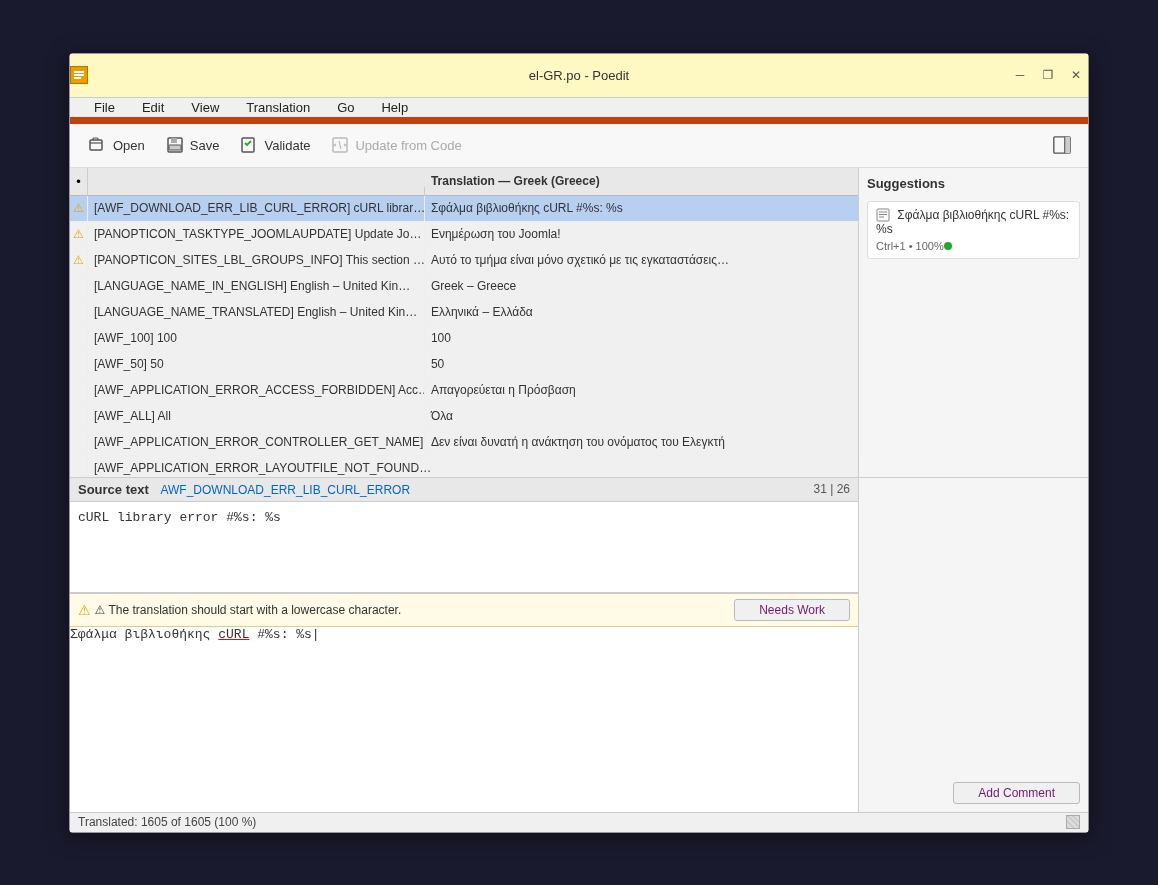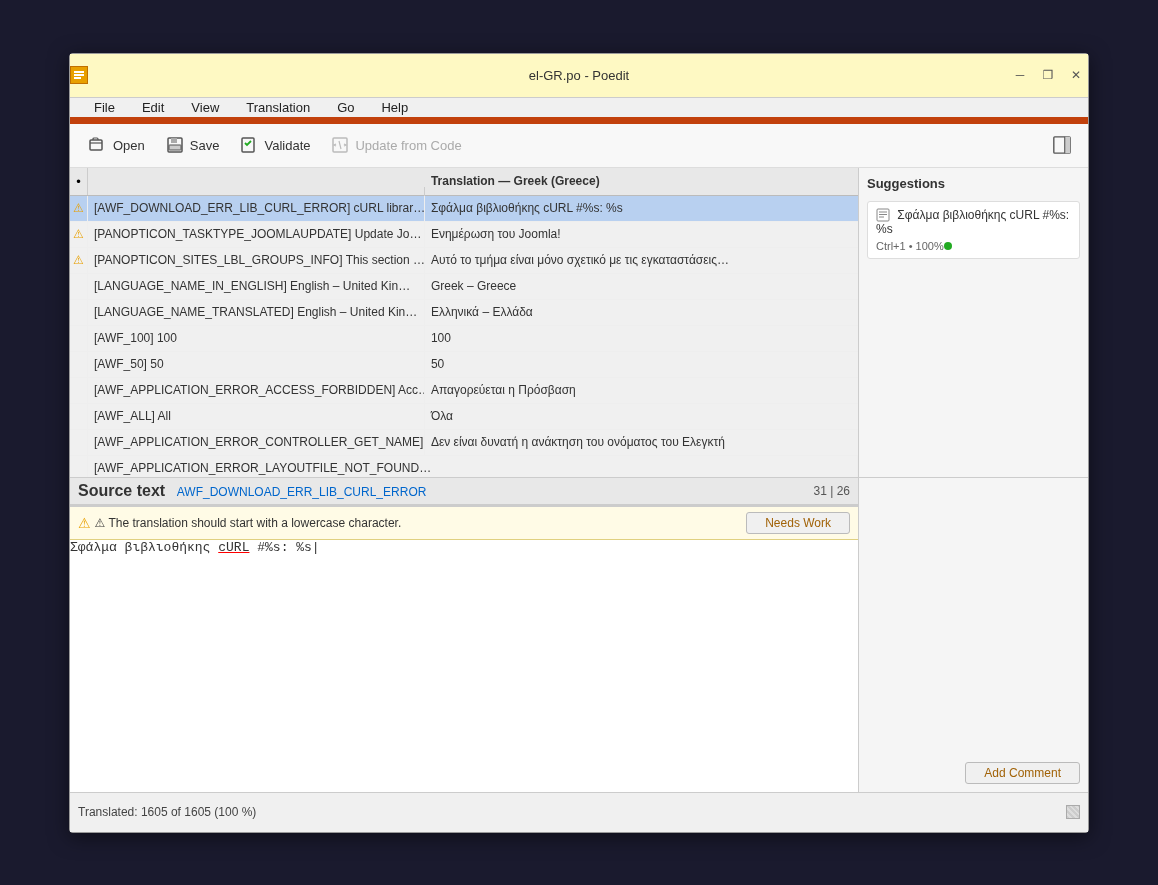--- a/index.html
+++ b/index.html
@@ -269,21 +269,21 @@
     }
     .section-header {
       background: #e8e8e8;
       padding: 4px 8px;
       display: flex;
       justify-content: space-between;
       align-items: center;
       border-bottom: 1px solid #ccc;
     }
     .section-header-label {
-      font-size: 16px;
+      font-size: 13px;
       font-weight: 700;
       color: #333;
     }
     .section-header-key {
       font-size: 12px;
       color: #0066cc;
       margin-left: 8px;
     }
     .section-header-counts {
       font-size: 12px;
@@ -316,40 +316,40 @@
       font-size: 12px;
       color: #333;
       display: flex;
       align-items: center;
       gap: 4px;
     }
     .needs-work-btn {
       background: #f0f0f0;
       border: 1px solid #bbb;
       border-radius: 3px;
-      padding: 3px 18px;
+      padding: 3px 24px;
       font-size: 12px;
       cursor: pointer;
-      color: #a16207;
+      color: #701a75;
     }
     .translation-content {
       padding: 0;
       font-family: 'Courier New', monospace;
       font-size: 13px;
       color: #333;
       flex: 1;
       min-height: 80px;
     }
     .translation-content span.underline {
       text-decoration: underline;
       text-decoration-color: red;
     }
     .bottom-bar {
       background: #f0f0f0;
-      height: 40px;
+      height: 20px;
       display: flex;
       align-items: center;
       padding: 0 8px;
       border-top: 1px solid #ccc;
       font-size: 12px;
       color: #444;
     }
     .lower-area {
       flex: 1;
       display: flex;
@@ -553,20 +553,21 @@
       <div class="lower-left">
 
         <div class="source-text-section">
           <div class="section-header">
             <div>
               <span class="section-header-label">Source text</span>
               <span class="section-header-key">AWF_DOWNLOAD_ERR_LIB_CURL_ERROR</span>
             </div>
             <div class="section-header-counts">31 | 26</div>
           </div>
+          <div class="source-text-content">cURL library error #%s: %s</div>
         </div>
 
         <div class="translation-section">
           <div class="translation-header">
             <div class="translation-warning">
               <span style="color:#e8a000; font-size:14px;">⚠</span>
               <span>⚠ The translation should start with a lowercase character.</span>
             </div>
             <button class="needs-work-btn">Needs Work</button>
           </div>

